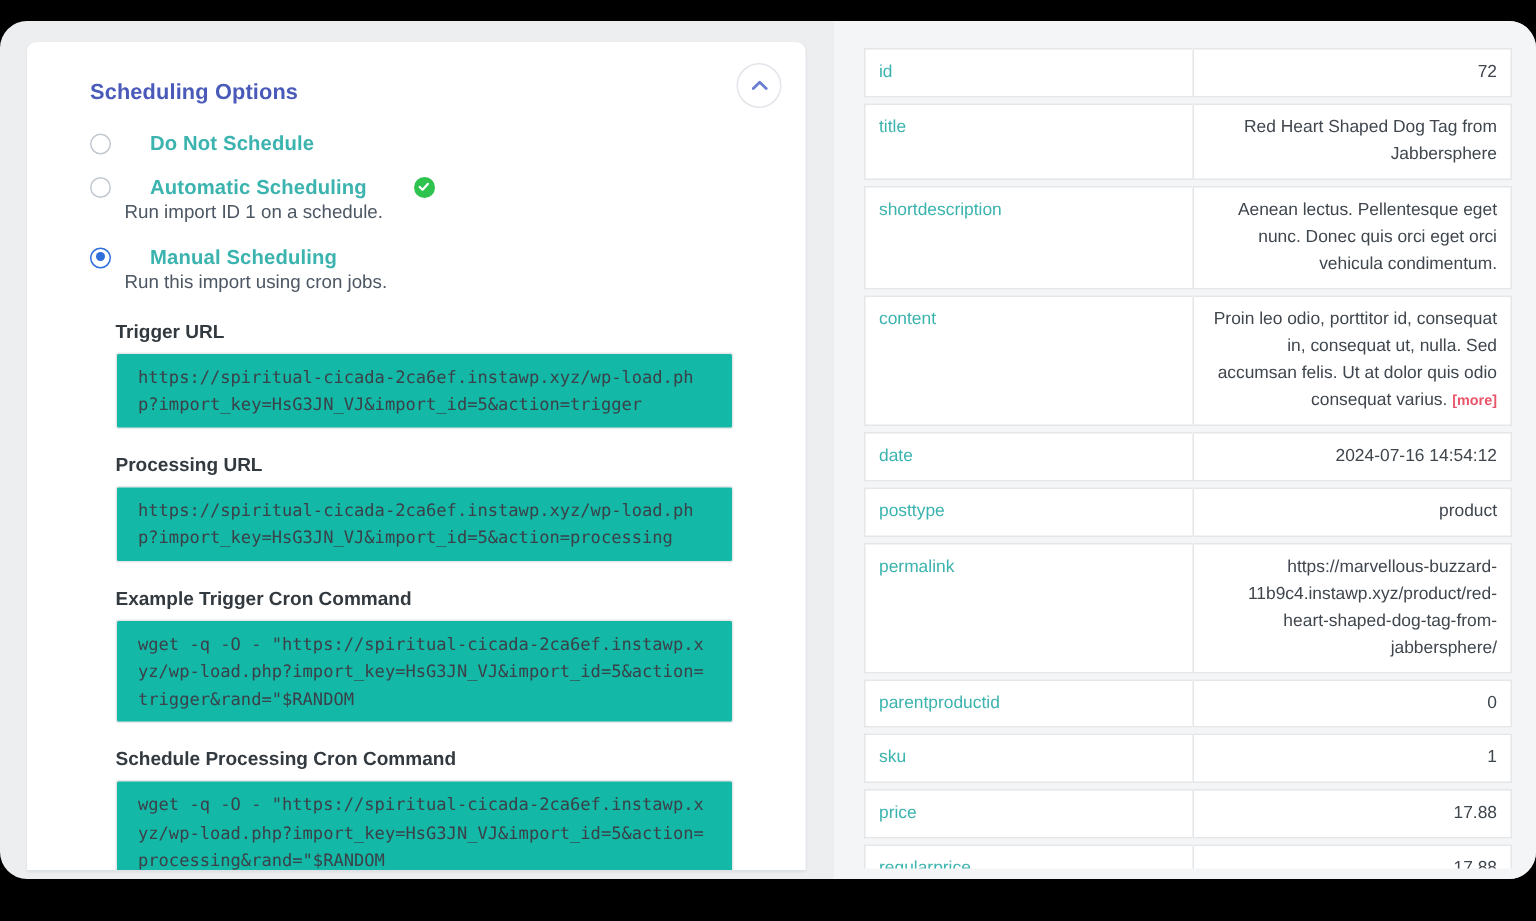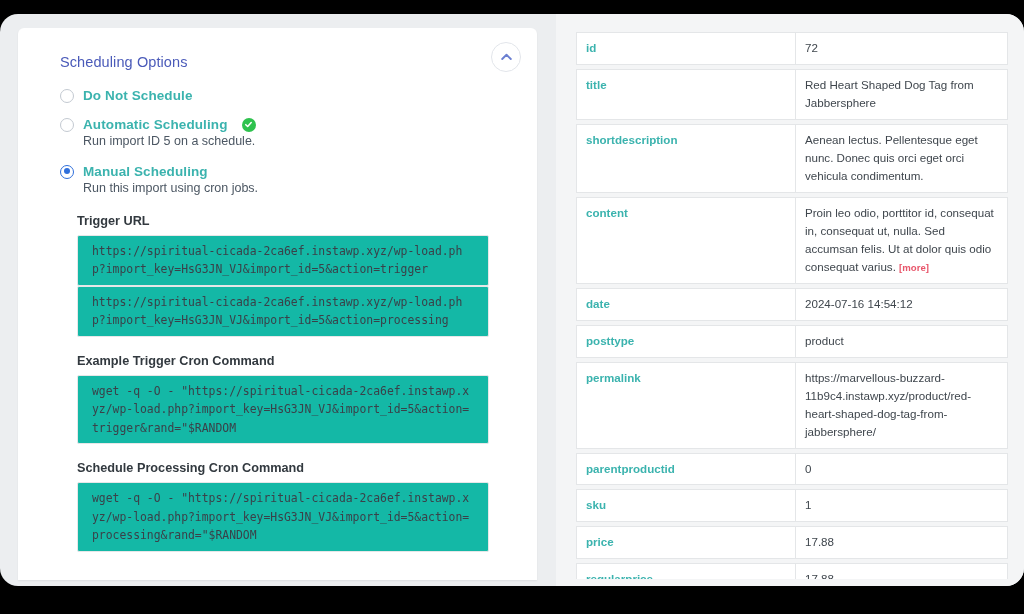--- a/index.html
+++ b/index.html
@@ -43,21 +43,21 @@
   }
   .left-inner {
     padding: 20px 24px 0 24px;
     position: relative;
     height: 100%;
     box-sizing: border-box;
   }
   .panel-title {
     color: #4a5ab9;
     font-size: 14.5px;
-    font-weight: normal;
+    font-weight: bold;
     letter-spacing: .1px;
     margin: 6px 0 0 18px;
   }
   .collapse-btn {
     position: absolute;
     right: 16px; top: 14px;
     width: 28px; height: 28px;
     border-radius: 50%;
     border: 1px solid #e2e5ea;
     background: #ffffff;
@@ -65,21 +65,21 @@
     align-items: center;
     justify-content: center;
     cursor: pointer;
   }
   .collapse-btn svg { display:block; }
 
   .opt-list { margin: 18px 0 0 18px; }
   .opt-row {
     display: flex;
     align-items: center;
-    gap: 9px;
+    gap: 26px;
     margin-bottom: 2px;
   }
   .radio {
     width: 14px; height: 14px;
     border-radius: 50%;
     border: 1.5px solid #c3c9d1;
     background: #fff;
     flex: 0 0 auto;
     box-sizing: border-box;
     cursor: pointer;
@@ -168,28 +168,29 @@
     background: #ffffff;
     border: 1px solid #e4e6e8;
     padding: 6px 9px 7px 9px;
     vertical-align: top;
     font-size: 11.6px;
     line-height: 1.55;
   }
   .kv-k {
     width: 200px;
     color: #3bb3ae;
-    font-weight: bold;
+    font-weight: normal;
     border-right: none !important;
     word-break: break-all;
   }
   .kv-v {
     color: #3f464d;
     border-left: 1px solid #e4e6e8 !important;
     word-break: break-word;
+    text-align: right;
   }
   .more-link {
     color: #e8556a;
     font-size: 9.6px;
     font-weight: bold;
     text-decoration: none;
     white-space: nowrap;
   }
 </style>
 </head>
@@ -219,32 +220,33 @@
 
         <div class="opt-row">
           <span class="radio"></span>
           <span class="opt-label">Automatic Scheduling</span>
           <span class="badge-check">
             <svg width="9" height="9" viewBox="0 0 10 10" aria-hidden="true">
               <path d="M2 5.2 L4.1 7.2 L8 2.9" fill="none" stroke="#ffffff" stroke-width="1.7" stroke-linecap="round" stroke-linejoin="round"></path>
             </svg>
           </span>
         </div>
-        <div class="opt-sub">Run import ID 5 on a schedule.</div>
+        <div class="opt-sub">Run import ID 1 on a schedule.</div>
 
         <div class="opt-row">
           <span class="radio on"></span>
           <span class="opt-label">Manual Scheduling</span>
         </div>
         <div class="opt-sub last">Run this import using cron jobs.</div>
       </div>
 
       <div class="field-label">Trigger URL</div>
       <div class="codebox">https://spiritual-cicada-2ca6ef.instawp.xyz/wp-load.php?import_key=HsG3JN_VJ&amp;import_id=5&amp;action=trigger</div>
 
+      <div class="field-label sp">Processing URL</div>
       <div class="codebox">https://spiritual-cicada-2ca6ef.instawp.xyz/wp-load.php?import_key=HsG3JN_VJ&amp;import_id=5&amp;action=processing</div>
 
       <div class="field-label sp">Example Trigger Cron Command</div>
       <div class="codebox">wget -q -O - "https://spiritual-cicada-2ca6ef.instawp.xyz/wp-load.php?import_key=HsG3JN_VJ&amp;import_id=5&amp;action=trigger&amp;rand="$RANDOM</div>
 
       <div class="field-label sp">Schedule Processing Cron Command</div>
       <div class="codebox">wget -q -O - "https://spiritual-cicada-2ca6ef.instawp.xyz/wp-load.php?import_key=HsG3JN_VJ&amp;import_id=5&amp;action=processing&amp;rand="$RANDOM</div>
 
     </div>
   </div>

